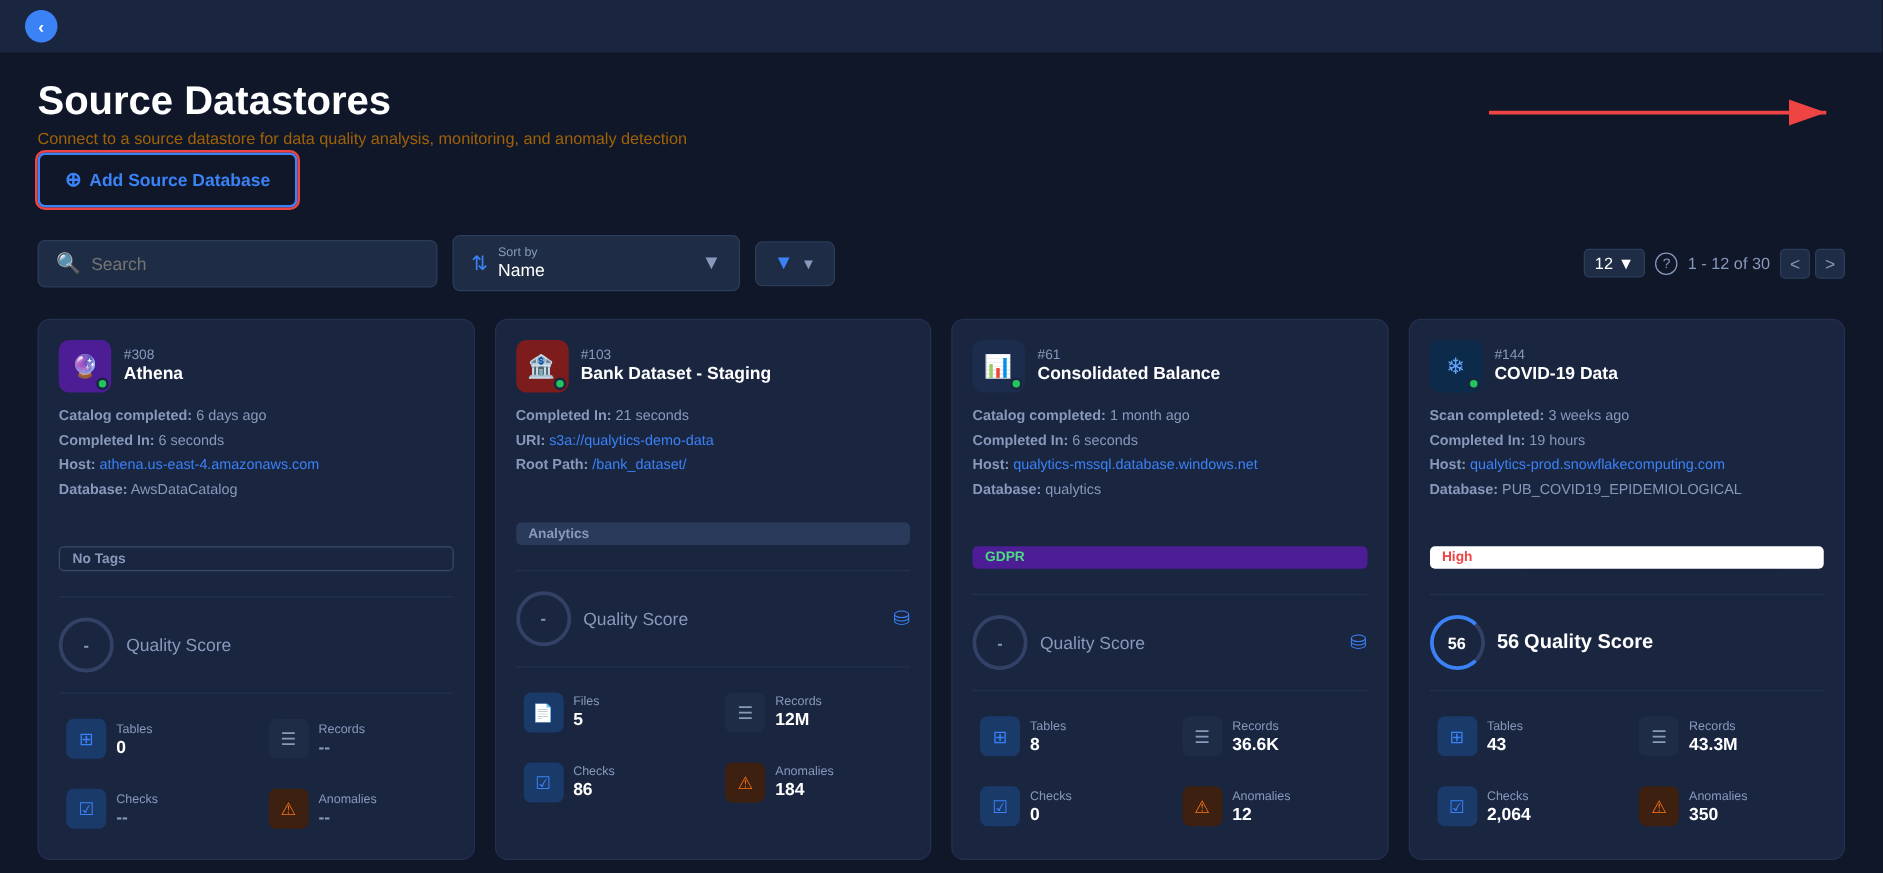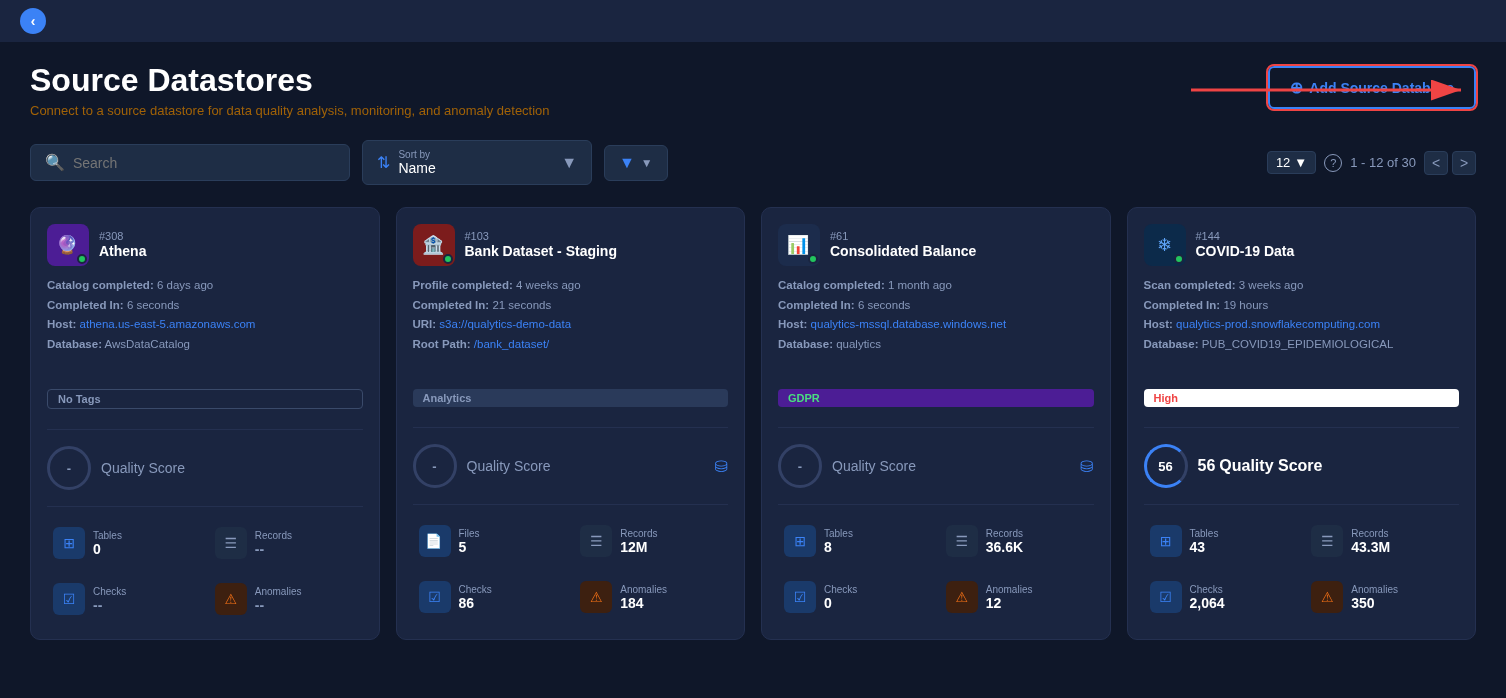--- a/index.html
+++ b/index.html
@@ -25,20 +25,21 @@
       cursor: pointer;
       color: #fff;
       font-size: 14px;
       font-weight: bold;
     }
     .header {
       padding: 20px 30px 10px;
       display: flex;
       align-items: flex-start;
       justify-content: space-between;
+      flex-direction: column;
     }
     .header-left h1 {
       font-size: 32px;
       font-weight: 700;
       color: #fff;
       margin-bottom: 4px;
     }
     .header-left p {
       font-size: 13px;
       color: #a16207;
@@ -401,21 +402,21 @@
           <div class="status-dot"></div>
         </div>
         <div>
           <span class="card-id">#308</span>
           <span class="card-name">Athena</span>
         </div>
       </div>
       <div class="card-meta">
         <div><strong>Catalog completed:</strong> <span>6 days ago</span></div>
         <div><strong>Completed In:</strong> <span>6 seconds</span></div>
-        <div><strong>Host:</strong> <a href="#">athena.us-east-5.amazonaws.com</a></div>
+        <div><strong>Host:</strong> <a href="#">athena.us-east-4.amazonaws.com</a></div>
         <div><strong>Database:</strong> <span>AwsDataCatalog</span></div>
       </div>
       <div class="tag tag-notag">No Tags</div>
       <div class="divider"></div>
       <div class="quality-row">
         <div class="quality-circle">
           <span>-</span>
         </div>
         <span class="quality-label">Quality Score</span>
       </div>
@@ -457,21 +458,20 @@
         <div class="card-icon card-icon-bank">
           <span style="color:#ef4444;">🏦</span>
           <div class="status-dot"></div>
         </div>
         <div>
           <span class="card-id">#103</span>
           <span class="card-name">Bank Dataset - Staging</span>
         </div>
       </div>
       <div class="card-meta">
-        <div><strong>Profile completed:</strong> <span>4 weeks ago</span></div>
         <div><strong>Completed In:</strong> <span>21 seconds</span></div>
         <div><strong>URI:</strong> <a href="#">s3a://qualytics-demo-data</a></div>
         <div><strong>Root Path:</strong> <a href="#">/bank_dataset/</a></div>
       </div>
       <div class="tag tag-analytics">Analytics</div>
       <div class="divider"></div>
       <div class="quality-row">
         <div class="quality-circle">
           <span>-</span>
         </div>

